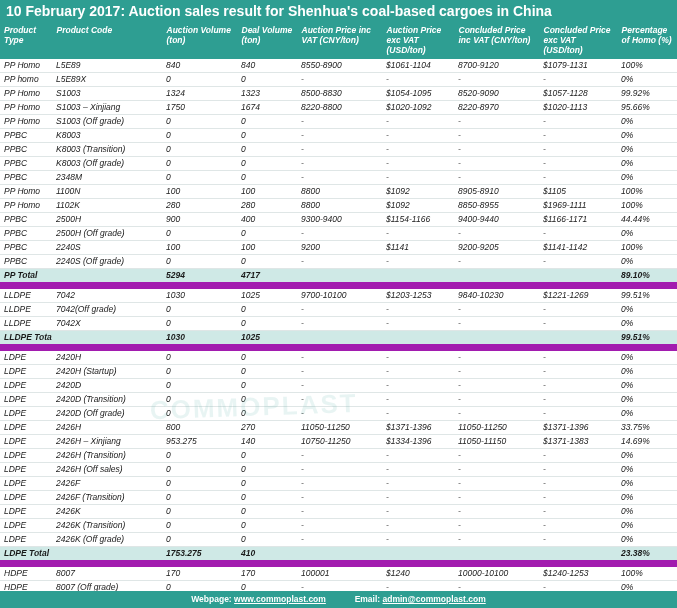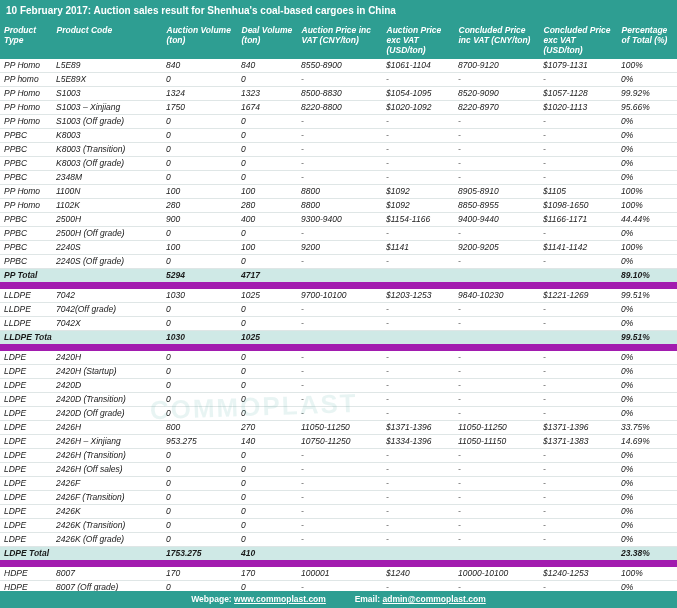--- a/index.html
+++ b/index.html
@@ -10,21 +10,21 @@
     font-size:9px;
     color:#1a1a1a;
     overflow:hidden;
   }
   .page{position:relative;width:677px;height:608px;box-sizing:border-box;}
 
   .title-bar{
     background:#2e9e92;
     color:#ffffff;
     font-weight:bold;
-    font-size:10px;
+    font-size:14px;
     padding:4px 6px 4px 6px;
     height:14px;
     line-height:14px;
     box-sizing:content-box;
   }
 
   table{
     border-collapse:collapse;
     width:677px;
     table-layout:fixed;
@@ -121,21 +121,21 @@
     <thead>
       <tr>
         <th>Product Type</th>
         <th>Product Code</th>
         <th>Auction Volume (ton)</th>
         <th>Deal Volume (ton)</th>
         <th>Auction Price inc VAT (CNY/ton)</th>
         <th>Auction Price exc VAT (USD/ton)</th>
         <th>Concluded Price inc VAT (CNY/ton)</th>
         <th>Concluded Price exc VAT (USD/ton)</th>
-        <th>Percentage of Total (%)</th>
+        <th>Percentage of Homo (%)</th>
       </tr>
     </thead>
     <tbody id="table-body">
           <tr class="data">
             <td>PP Homo</td>
             <td>L5E89</td>
             <td>840</td>
             <td>840</td>
             <td>8550-8900</td>
             <td>$1061-1104</td>
@@ -243,21 +243,21 @@
             <td>100%</td>
           </tr>
           <tr class="data">
             <td>PP Homo</td>
             <td>1102K</td>
             <td>280</td>
             <td>280</td>
             <td>8800</td>
             <td>$1092</td>
             <td>8850-8955</td>
-            <td>$1098-1650</td>
+            <td>$1969-1111</td>
             <td>100%</td>
           </tr>
           <tr class="data">
             <td>PPBC</td>
             <td>2500H</td>
             <td>900</td>
             <td>400</td>
             <td>9300-9400</td>
             <td>$1154-1166</td>
             <td>9400-9440</td>

